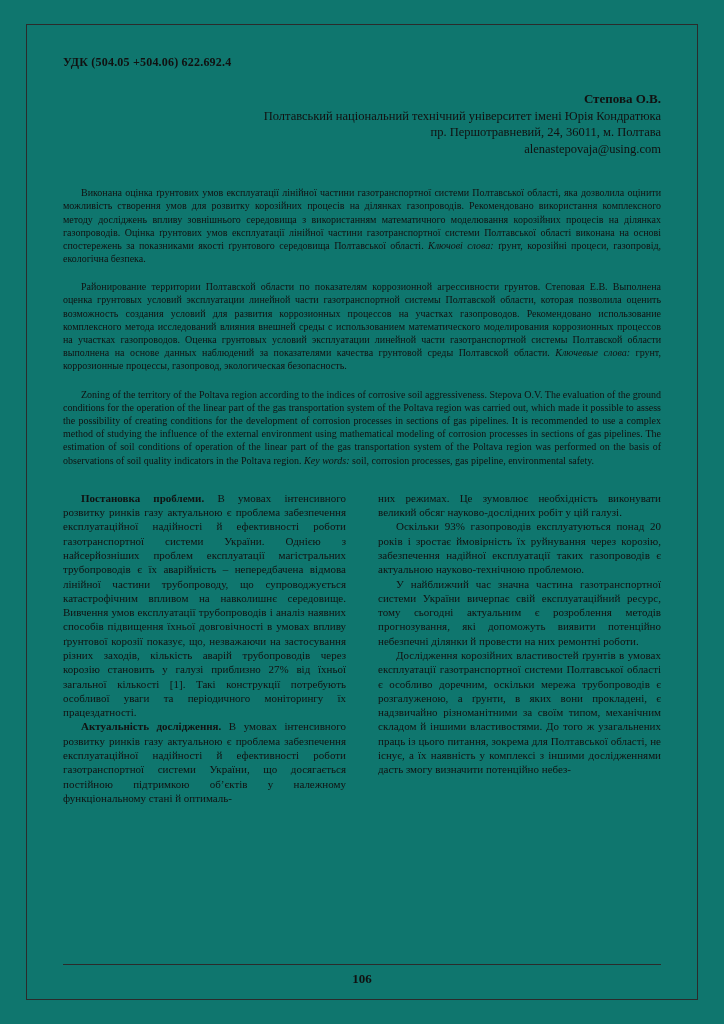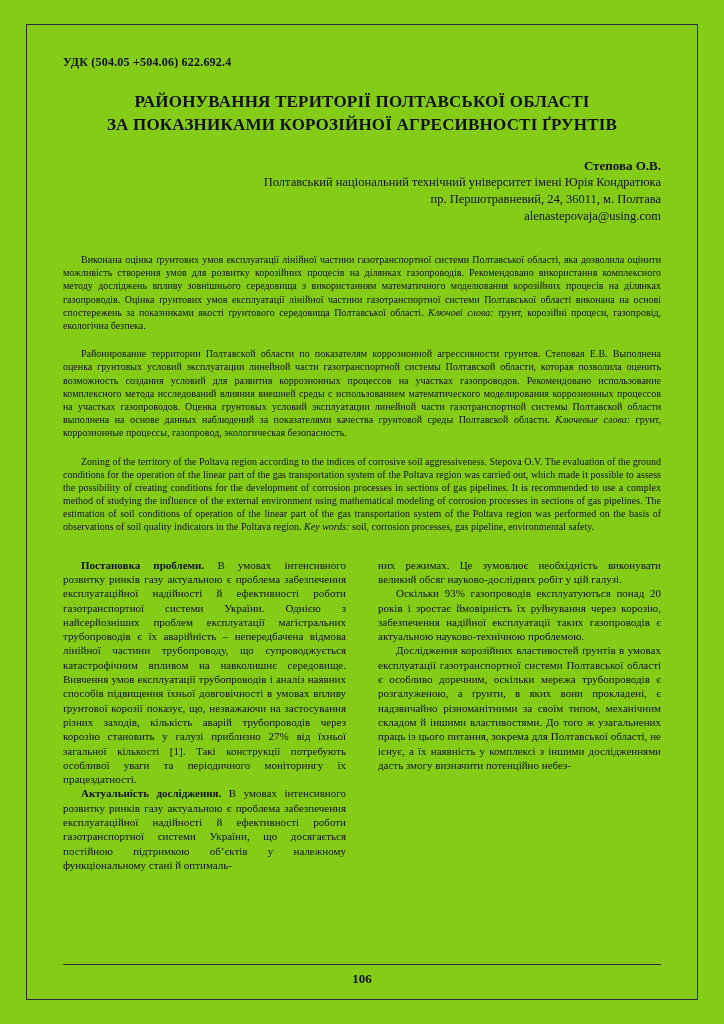--- a/index.html
+++ b/index.html
@@ -1,21 +1,21 @@
 <!DOCTYPE html>
 <html lang="uk"><head>
 <meta charset="utf-8">
 <style>
   html, body { margin: 0; padding: 0; background: #ffffff; }
   .sheet {
     position: relative;
     width: 724px;
     height: 1024px;
     margin: 0 auto;
-    background: #84cc16;
+    background: #0f766e;
     box-sizing: border-box;
     padding: 24px 26px;
     font-family: "Liberation Serif", "DejaVu Serif", serif;
     color: #111;
     overflow: hidden;
   }
   .frame {
     box-sizing: border-box;
     width: 100%;
     height: 100%;
@@ -82,24 +82,20 @@
   }
 </style>
 </head>
 <body>
 
 <div class="sheet">
   <div class="frame">
 
     <p class="udc">УДК (504.05 +504.06) 622.692.4</p>
 
-    <h1 class="title">
-      <span>РАЙОНУВАННЯ ТЕРИТОРІЇ ПОЛТАВСЬКОЇ ОБЛАСТІ</span><br>
-      <span>ЗА ПОКАЗНИКАМИ КОРОЗІЙНОЇ АГРЕСИВНОСТІ ҐРУНТІВ</span>
-    </h1>
 
     <div class="byline">
       <div class="author">Степова О.В.</div>
       <div>Полтавський національний технічний університет імені Юрія Кондратюка</div>
       <div>пр. Першотравневий, 24, 36011, м. Полтава</div>
       <div>alenastepovaja@using.com</div>
     </div>
 
     <p class="abstract">
       <span>Виконана оцінка ґрунтових умов експлуатації лінійної частини газотранспортної системи Полтавської області, яка дозволила оцінити можливість створення умов для розвитку корозійних процесів на ділянках газопроводів. Рекомендовано використання комплексного методу досліджень впливу зовнішнього середовища з використанням математичного моделювання корозійних процесів на ділянках газопроводів. Оцінка ґрунтових умов експлуатації лінійної частини газотранспортної системи Полтавської області виконана на основі спостережень за показниками якості ґрунтового середовища Полтавської області. </span><i class="kw-label">Ключові слова:</i><span> ґрунт, корозійні процеси, газопровід, екологічна безпека.</span>
@@ -118,20 +114,21 @@
         <p>
           <b class="lead">Постановка проблеми.</b><span> В умовах інтенсивного розвитку ринків газу актуальною є проблема забезпечення експлуатаційної надійності й ефективності роботи газотранспортної системи України. Однією з найсерйозніших проблем експлуатації магістральних трубопроводів є їх аварійність – непередбачена відмова лінійної частини трубопроводу, що супроводжується катастрофічним впливом на навколишнє середовище. Вивчення умов експлуатації трубопроводів і аналіз наявних способів підвищення їхньої довговічності в умовах впливу ґрунтової корозії показує, що, незважаючи на застосування різних заходів, кількість аварій трубопроводів через корозію становить у галузі приблизно 27% від їхньої загальної кількості [1]. Такі конструкції потребують особливої уваги та періодичного моніторингу їх працездатності.</span>
         </p>
         <p>
           <b class="lead">Актуальність дослідження.</b><span> В умовах інтенсивного розвитку ринків газу актуальною є проблема забезпечення експлуатаційної надійності й ефективності роботи газотранспортної системи України, що досягається постійною підтримкою об’єктів у належному функціональному стані й оптималь-</span>
         </p>
       </div>
       <div class="col">
         <p class="no-indent">них режимах. Це зумовлює необхідність виконувати великий обсяг науково-дослідних робіт у цій галузі.</p>
         <p>Оскільки 93% газопроводів експлуатуються понад 20 років і зростає ймовірність їх руйнування через корозію, забезпечення надійної експлуатації таких газопроводів є актуальною науково-технічною проблемою.</p>
+        <p>У найближчий час значна частина газотранспортної системи України вичерпає свій експлуатаційний ресурс, тому сьогодні актуальним є розроблення методів прогнозування, які допоможуть виявити потенційно небезпечні ділянки й провести на них ремонтні роботи.</p>
         <p>Дослідження корозійних властивостей ґрунтів в умовах експлуатації газотранспортної системи Полтавської області є особливо доречним, оскільки мережа трубопроводів є розгалуженою, а ґрунти, в яких вони прокладені, є надзвичайно різноманітними за своїм типом, механічним складом й іншими властивостями. До того ж узагальнених праць із цього питання, зокрема для Полтавської області, не існує, а їх наявність у комплексі з іншими дослідженнями дасть змогу визначити потенційно небез-</p>
       </div>
     </div>
 
     <div class="footer">
       <div class="footer-rule"></div>
       <div class="page-number">106</div>
     </div>
 
   </div>

